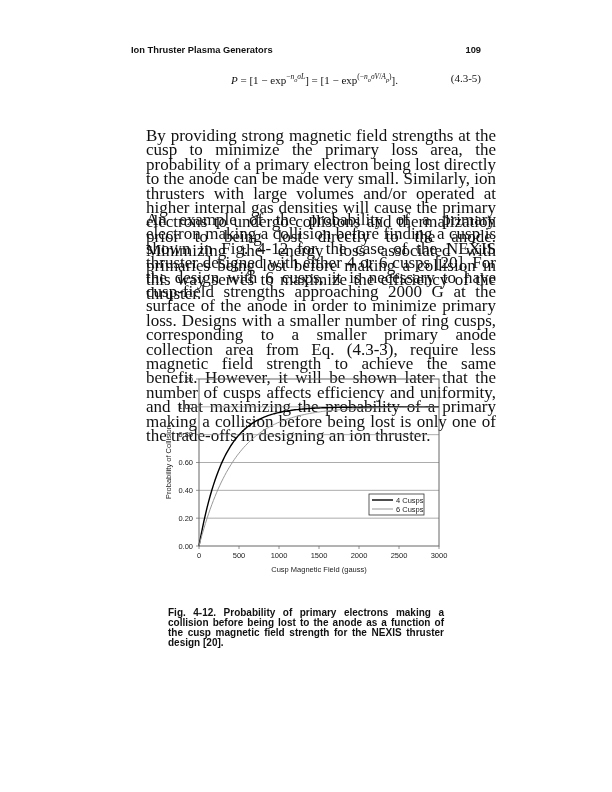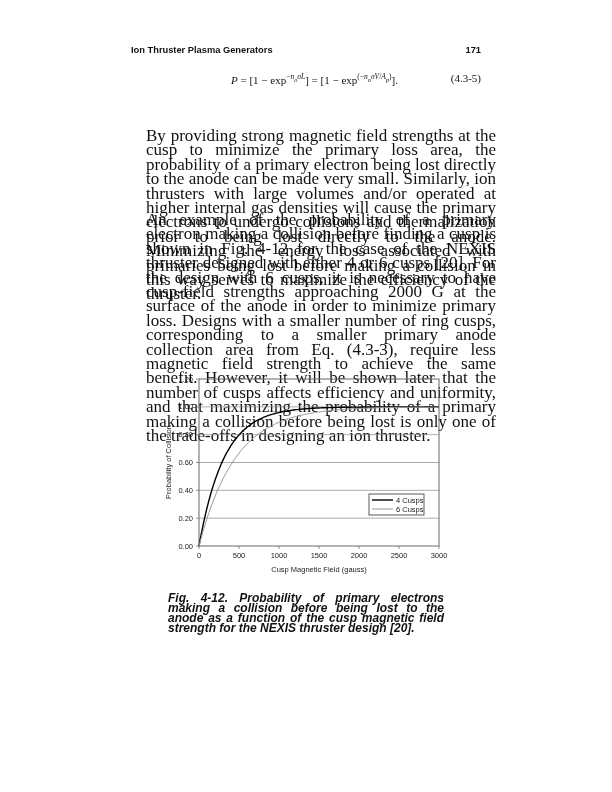--- a/index.html
+++ b/index.html
@@ -6,29 +6,29 @@
   body{width:612px;height:792px;position:relative;overflow:hidden;font-family:"Liberation Serif",serif;color:#111;}
   .hdr{position:absolute;top:45px;left:131px;width:350px;font-family:"Liberation Sans",sans-serif;font-weight:bold;font-size:9.3px;display:flex;justify-content:space-between;}
   .eq{position:absolute;top:64px;left:131px;width:350px;height:26px;font-size:11px;}
   .eq .lhs{position:absolute;left:100px;top:8px;font-style:normal;}
   .eq .num{position:absolute;right:0;top:8px;text-align:center;}
   .para{position:absolute;left:131px;width:350px;font-size:17px;line-height:14.4px;text-align:justify;margin:15px;}
   .p1{top:114px;}
   .p2{top:198px;}
   .chart{position:absolute;left:0;top:0;width:612px;height:792px;pointer-events:none;}
   .chart *{pointer-events:auto;}
-  .cap{position:absolute;left:168px;top:593px;width:276px;font-family:"Liberation Sans",sans-serif;font-weight:bold;font-size:12px;line-height:10px;text-align:justify;font-style:italic;}
+  .cap{position:absolute;left:168px;top:608px;width:276px;font-family:"Liberation Sans",sans-serif;font-weight:bold;font-size:10px;line-height:10px;text-align:justify;}
   sup{font-size:7.5px;}
 </style>
 </head>
 <body>
 
 <div class="hdr">
   <span>Ion Thruster Plasma Generators</span>
-  <span>171</span>
+  <span>109</span>
 </div>
 
 <div class="eq">
   <span class="lhs"><i>P</i> = [1 − exp<sup>−<i>n<sub>o</sub>σL</i></sup>] = [1 − exp<sup>(−<i>n<sub>o</sub>σV</i>/<i>A<sub>p</sub></i>)</sup>].</span>
   <span class="num">(4.3-5)</span>
 </div>
 
 <p class="para p1">By providing strong magnetic field strengths at the cusp to minimize the primary loss area, the probability of a primary electron being lost directly to the anode can be made very small. Similarly, ion thrusters with large volumes and/or operated at higher internal gas densities will cause the primary electrons to undergo collisions and thermalization prior to being lost directly to the anode. Minimizing the energy loss associated with primaries being lost before making a collision in this way serves to maximize the efficiency of the thruster.</p>
 <p class="para p2">An example of the probability of a primary electron making a collision before finding a cusp is shown in Fig. 4-12 for the case of the NEXIS thruster designed with either 4 or 6 cusps [20]. For the design with 6 cusps, it is necessary to have cusp-field strengths approaching 2000 G at the surface of the anode in order to minimize primary loss. Designs with a smaller number of ring cusps, corresponding to a smaller primary anode collection area from Eq. (4.3-3), require less magnetic field strength to achieve the same benefit. However, it will be shown later that the number of cusps affects efficiency and uniformity, and that maximizing the probability of a primary making a collision before being lost is only one of the trade-offs in designing an ion thruster.</p>
 

